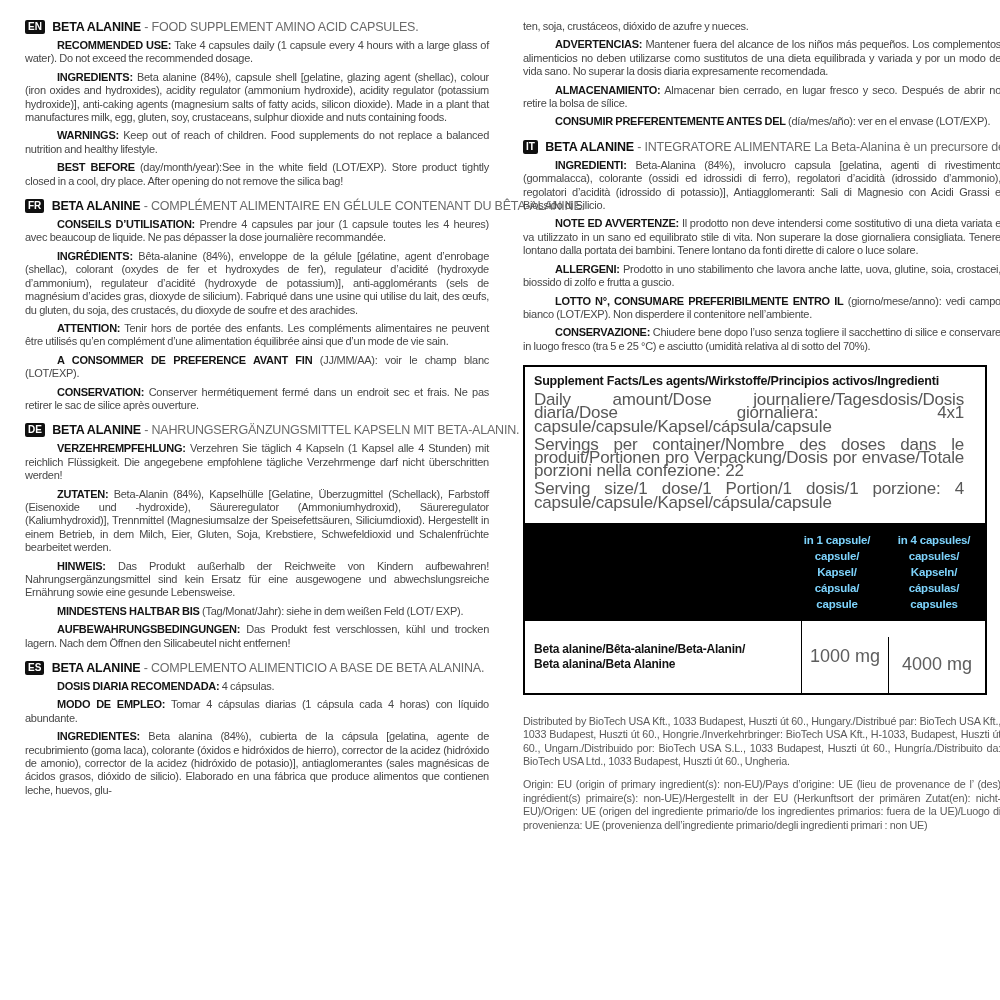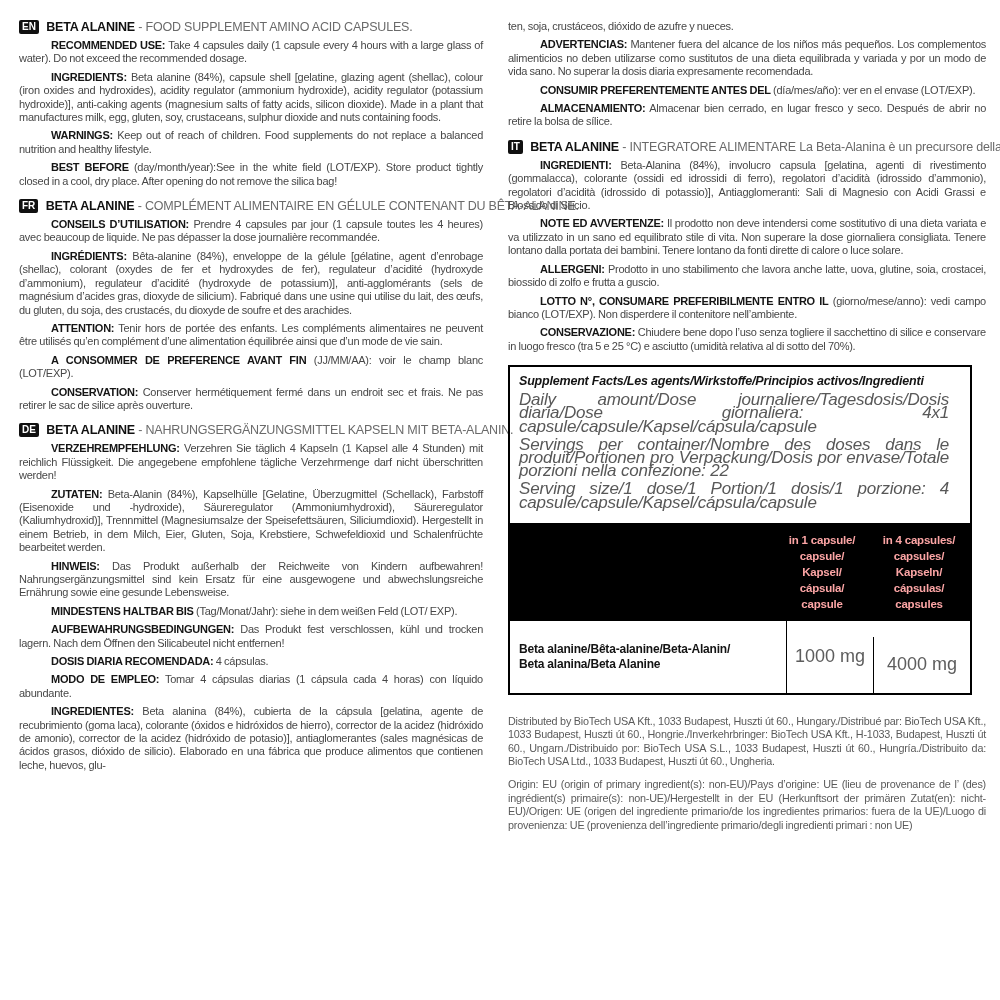--- a/index.html
+++ b/index.html
@@ -2,44 +2,44 @@
 <html><head>
 <meta charset="utf-8">
 <style>
   html,body{margin:0;padding:0;}
   body{
     width:1000px;height:1000px;background:#ffffff;position:relative;
     font-family:"Liberation Sans", sans-serif;
     color:#3b3b3b;overflow:hidden;
   }
   .col{position:absolute;top:20px;}
-  .col-left{left:19px;width:464px;}
-  .col-right{left:508px;width:478px;}
+  .col-left{left:25px;width:464px;}
+  .col-right{left:523px;width:478px;}
   .para{
     font-size:11px;line-height:13.4px;letter-spacing:-0.25px;word-spacing:-0.4px;
     text-align:justify;margin:0 0 5px 0;color:#474747;
   }
   .lbl{font-weight:bold;color:#151515;margin-left:32px;}
   .sec-head{
     margin:11px 0 5px 0;font-size:12.5px;letter-spacing:-0.2px;white-space:nowrap;
   }
   .sec-head:first-child{margin-top:0;}
   .badge{
     display:inline-block;background:#101010;color:#ffffff;font-weight:bold;
     font-size:10px;line-height:12px;padding:1px 3px;border-radius:2px;
     margin-right:4px;vertical-align:1px;letter-spacing:0;
   }
   .sec-title{font-weight:bold;color:#101010;}
   .sec-sub{color:#6a6a6a;}
   
   .facts{border:2px solid #000;margin-top:12px;width:460px;}
-  .facts-top{padding:7px 21px 4px 9px;font-style:italic;}
+  .facts-top{padding:7px 21px 4px 9px;}
   .facts-title{font-weight:bold;color:#141414;font-size:12.5px;letter-spacing:-0.2px;margin:0 0 5px 0;}
   .facts-row{font-size:17px;line-height:13.2px;letter-spacing:-0.2px;color:#585858;text-align:justify;margin:0 0 5px 0;}
-  .facts-head{display:flex;background:#000;color:#fca5a5;}
+  .facts-head{display:flex;background:#000;color:#7dd3fc;}
   .fh-name{flex:1;}
   .fh-col{width:86px;padding:9px 3px;text-align:center;font-weight:bold;font-size:11.5px;line-height:16px;white-space:pre-line;letter-spacing:-0.2px;}
   .fh-col.last{width:96px;}
   .facts-data{display:flex;min-height:58px;}
   .fd-name{flex:1;display:flex;align-items:center;padding:21px 9px;font-weight:bold;color:#141414;font-size:12px;line-height:15px;white-space:pre-line;letter-spacing:-0.2px;}
   .fd-val{width:86px;display:flex;align-items:center;justify-content:center;color:#5d5d5d;font-size:18px;border-left:1.5px solid #000;}
   .fd-val.last{width:96px;margin-top:16px;}
   .footer-para{
     font-size:10.8px;line-height:13.4px;letter-spacing:-0.2px;word-spacing:-0.4px;
     text-align:justify;color:#5a5a5a;margin:0 0 10px 0;
@@ -76,32 +76,37 @@
     <span class="badge">DE</span>
     <span class="sec-title">BETA ALANINE</span>
     <span class="sec-sub">- NAHRUNGSERGÄNZUNGSMITTEL KAPSELN MIT BETA-ALANIN.</span>
   </div>
   <p class="para"><span class="lbl">VERZEHREMPFEHLUNG:</span> <span>Verzehren Sie täglich 4 Kapseln (1 Kapsel alle 4 Stunden) mit reichlich Flüssigkeit. Die angegebene empfohlene tägliche Verzehrmenge darf nicht überschritten werden!</span></p>
   <p class="para"><span class="lbl">ZUTATEN:</span> <span>Beta-Alanin (84%), Kapselhülle [Gelatine, Überzugmittel (Schellack), Farbstoff (Eisenoxide und -hydroxide), Säureregulator (Ammoniumhydroxid), Säureregulator (Kaliumhydroxid)], Trennmittel (Magnesiumsalze der Speisefettsäuren, Siliciumdioxid). Hergestellt in einem Betrieb, in dem Milch, Eier, Gluten, Soja, Krebstiere, Schwefeldioxid und Schalenfrüchte bearbeitet werden.</span></p>
   <p class="para"><span class="lbl">HINWEIS:</span> <span>Das Produkt außerhalb der Reichweite von Kindern aufbewahren! Nahrungsergänzungsmittel sind kein Ersatz für eine ausgewogene und abwechslungsreiche Ernährung sowie eine gesunde Lebensweise.</span></p>
   <p class="para"><span class="lbl">MINDESTENS HALTBAR BIS</span> <span>(Tag/Monat/Jahr): siehe in dem weißen Feld (LOT/ EXP).</span></p>
   <p class="para"><span class="lbl">AUFBEWAHRUNGSBEDINGUNGEN:</span> <span>Das Produkt fest verschlossen, kühl und trocken lagern. Nach dem Öffnen den Silicabeutel nicht entfernen!</span></p>
 
+  <div class="sec-head">
+    <span class="badge">ES</span>
+    <span class="sec-title">BETA ALANINE</span>
+    <span class="sec-sub">- COMPLEMENTO ALIMENTICIO A BASE DE BETA ALANINA.</span>
+  </div>
   <p class="para"><span class="lbl">DOSIS DIARIA RECOMENDADA:</span> <span>4 cápsulas.</span></p>
   <p class="para"><span class="lbl">MODO DE EMPLEO:</span> <span>Tomar 4 cápsulas diarias (1 cápsula cada 4 horas) con líquido abundante.</span></p>
   <p class="para"><span class="lbl">INGREDIENTES:</span> <span>Beta alanina (84%), cubierta de la cápsula [gelatina, agente de recubrimiento (goma laca), colorante (óxidos e hidróxidos de hierro), corrector de la acidez (hidróxido de amonio), corrector de la acidez (hidróxido de potasio)], antiaglomerantes (sales magnésicas de ácidos grasos, dióxido de silicio). Elaborado en una fábrica que produce alimentos que contienen leche, huevos, glu-</span></p>
 
 </div>
 
 <div class="col col-right">
 
   <p class="para">ten, soja, crustáceos, dióxido de azufre y nueces.</p>
   <p class="para"><span class="lbl">ADVERTENCIAS:</span> <span>Mantener fuera del alcance de los niños más pequeños. Los complementos alimenticios no deben utilizarse como sustitutos de una dieta equilibrada y variada y por un modo de vida sano. No superar la dosis diaria expresamente recomendada.</span></p>
+  <p class="para"><span class="lbl">ALMACENAMIENTO:</span> <span>Almacenar bien cerrado, en lugar fresco y seco. Después de abrir no retire la bolsa de sílice.</span></p>
   <p class="para"><span class="lbl">CONSUMIR PREFERENTEMENTE ANTES DEL</span> <span>(día/mes/año): ver en el envase (LOT/EXP).</span></p>
-  <p class="para"><span class="lbl">ALMACENAMIENTO:</span> <span>Almacenar bien cerrado, en lugar fresco y seco. Después de abrir no retire la bolsa de sílice.</span></p>
 
   <div class="sec-head">
     <span class="badge">IT</span>
     <span class="sec-title">BETA ALANINE</span>
     <span class="sec-sub">- INTEGRATORE ALIMENTARE La Beta-Alanina è un precursore della Carnosina.</span>
   </div>
   <p class="para"><span class="lbl">INGREDIENTI:</span> <span>Beta-Alanina (84%), involucro capsula [gelatina, agenti di rivestimento (gommalacca), colorante (ossidi ed idrossidi di ferro), regolatori d’acidità (idrossido d’ammonio), regolatori d’acidità (idrossido di potassio)], Antiagglomeranti: Sali di Magnesio con Acidi Grassi e Biossido di Silicio.</span></p>
   <p class="para"><span class="lbl">NOTE ED AVVERTENZE:</span> <span>Il prodotto non deve intendersi come sostitutivo di una dieta variata e va utilizzato in un sano ed equilibrato stile di vita. Non superare la dose giornaliera consigliata. Tenere lontano dalla portata dei bambini. Tenere lontano da fonti dirette di calore o luce solare.</span></p>
   <p class="para"><span class="lbl">ALLERGENI:</span> <span>Prodotto in uno stabilimento che lavora anche latte, uova, glutine, soia, crostacei, biossido di zolfo e frutta a guscio.</span></p>
   <p class="para"><span class="lbl">LOTTO N°, CONSUMARE PREFERIBILMENTE ENTRO IL</span> <span>(giorno/mese/anno): vedi campo bianco (LOT/EXP). Non disperdere il contenitore nell’ambiente.</span></p>

